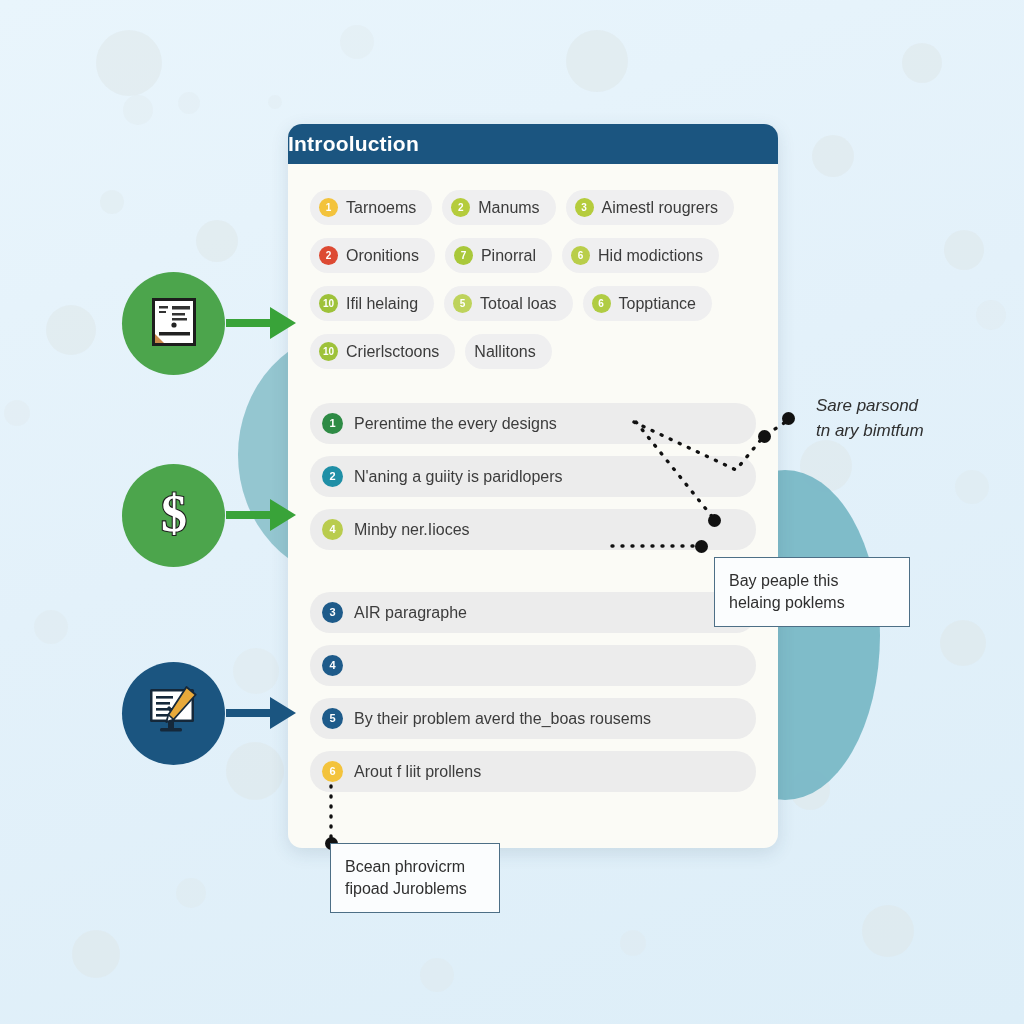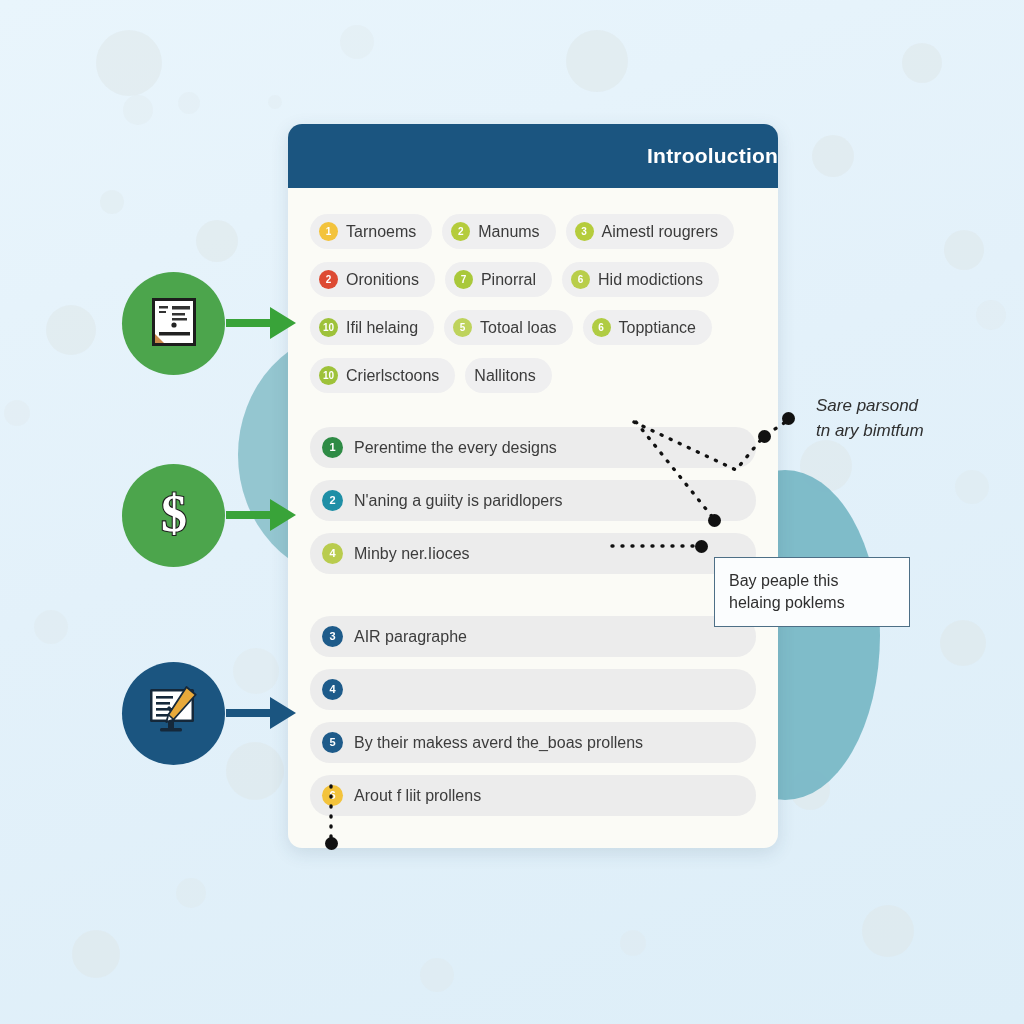--- a/index.html
+++ b/index.html
@@ -17,22 +17,22 @@
   .blob{position:absolute;border-radius:50%;background:#dfe8ea;opacity:.55;}
   .teal-left{position:absolute;left:238px;top:330px;width:230px;height:250px;
     border-radius:50%;background:#8fc3ce;opacity:.95;}
   .teal-right{position:absolute;left:690px;top:470px;width:190px;height:330px;
     border-radius:50%;background:#79b8c6;opacity:.95;}
 
   
   .card{position:absolute;left:288px;top:124px;width:490px;height:724px;
     background:#fbfbf6;border-radius:14px;
     box-shadow:0 5px 18px rgba(40,70,90,.13);overflow:hidden;}
-  .card-header{height:64px;background:#1b5580;display:flex;
-    align-items:center;justify-content:flex-end;}
+  .card-header{height:40px;background:#1b5580;display:flex;
+    align-items:center;justify-content:flex-start;}
   .card-header .title{color:#ffffff;font-size:21px;font-weight:bold;
     letter-spacing:.2px;}
   .card-body{padding:26px 22px 10px 22px;}
 
   
   .tagwrap{display:block;}
   .tagrow{display:flex;gap:10px;margin-bottom:13px;}
   .tag{display:flex;align-items:center;gap:8px;background:#efeff0;
     border-radius:22px;padding:8px 16px 8px 9px;white-space:nowrap;}
   .tag .txt{font-size:16px;color:#3b3b3b;}
@@ -184,21 +184,21 @@
       <div class="group g3" id="group-bottom">
           <div class="lrow">
             <span class="lbadge" style="background: rgb(30, 91, 138);">3</span>
             <span class="ltxt">AIR paragraphe</span>
           </div>
           <div class="lrow">
             <span class="lbadge" style="background: rgb(30, 91, 138);">4</span>
           </div>
           <div class="lrow">
             <span class="lbadge" style="background: rgb(30, 91, 138);">5</span>
-            <span class="ltxt">By their makess averd the_boas prollens</span>
+            <span class="ltxt">By their problem averd the_boas rousems</span>
           </div>
           <div class="lrow">
             <span class="lbadge" style="background: rgb(243, 195, 60);">6</span>
             <span class="ltxt">Arout f liit prollens</span>
           </div>
         </div>
     </div>
   </div>
 
   <div class="node" style="left:122px;top:272px;background:#4ca54c;">
@@ -279,13 +279,17 @@
   <div class="plain-label" style="left:816px;top:394px;font-style:italic;">
     <span>Sare parsond</span>
     <span>tn ary bimtfum</span>
   </div>
 
   <div class="callout" style="left:714px;top:521px;width:166px;margin-top:36px;">
     <span class="cl">Bay peaple this</span>
     <span class="cl">helaing poklems</span>
   </div>
 
+  <div class="callout" style="left:330px;top:843px;width:140px;">
+    <span class="cl">Bcean phrovicrm</span>
+    <span class="cl">fipoad Juroblems</span>
+  </div>
 </div>
 
 </body></html>

